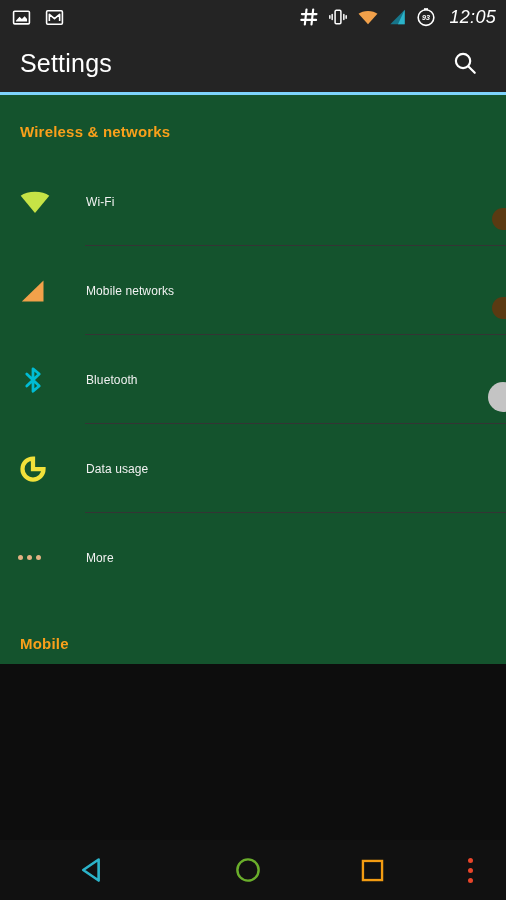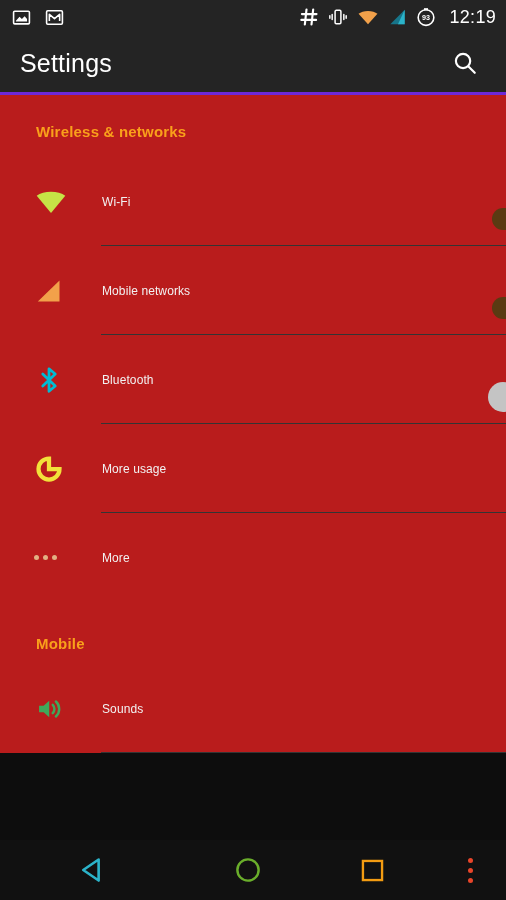--- a/index.html
+++ b/index.html
@@ -9,48 +9,49 @@
     font-family:"Liberation Sans", sans-serif;
     overflow:hidden;
   }
   #phone { position:relative; width:506px; height:900px; background:#0d0d0d; }
 
   
   .statusbar {
     height:34px; background:#242424;
     display:flex; align-items:center;
     padding:0 10px 0 12px;
+    font-style:italic;
   }
   .sb-left  { display:flex; align-items:center; gap:14px; }
   .sb-right { margin-left:auto; display:flex; align-items:center; gap:9px; }
   .sb-ico { display:flex; align-items:center; justify-content:center; }
   .sb-time {
     color:#ffffff; font-size:18px; font-weight:400;
     letter-spacing:.3px; margin-left:4px;
   }
 
   
   .toolbar {
     height:61px; background:#242424;
-    border-bottom:3px solid #6d28d9;
+    border-bottom:3px solid #7dd3fc;
     display:flex; align-items:center;
     padding:0 18px 0 20px;
   }
   .toolbar-title {
     color:#ffffff; font-size:25px; font-weight:400; letter-spacing:.2px;
   }
   .toolbar-actions { margin-left:auto; display:flex; align-items:center; }
   .search-btn {
     width:46px; height:46px;
     display:flex; align-items:center; justify-content:center;
     cursor:pointer;
   }
 
   
-  .content { background:#b91c1c;padding-left:16px; }
+  .content { background:#14532d; }
   .section-header {
     color:#f9a01b; font-size:15px; font-weight:bold;
     padding:28px 0 0 20px; height:62px; letter-spacing:.2px;
   }
   .section-header.device { padding-top:33px; }
 
   .row {
     position:relative;
     height:89px;
     display:flex; align-items:center;
@@ -150,21 +151,21 @@
           <path d="M18 2 L18 18 L10.5 18 Z" fill="#2bb3c9"></path>
         </svg>
       </span>
       <span class="sb-ico">
         <svg width="20" height="20" viewBox="0 0 24 24">
           <circle cx="12" cy="12.6" r="9.4" fill="none" stroke="#ffffff" stroke-width="1.9"></circle>
           <rect x="9.6" y="1.4" width="4.8" height="2.6" fill="#ffffff"></rect>
           <text x="12" y="16" font-family="Liberation Sans, sans-serif" font-size="8.6" font-weight="bold" fill="#ffffff" text-anchor="middle">93</text>
         </svg>
       </span>
-      <span class="sb-time">12:19</span>
+      <span class="sb-time">12:05</span>
     </div>
   </div>
 
   <div class="toolbar">
     <span class="toolbar-title">Settings</span>
     <div class="toolbar-actions">
       <span class="search-btn">
         <svg width="26" height="26" viewBox="0 0 24 24">
           <circle cx="10.2" cy="10.2" r="6.6" fill="none" stroke="#ffffff" stroke-width="2"></circle>
           <path d="M15.2 15.2 L21 21" stroke="#ffffff" stroke-width="2" stroke-linecap="round"></path>
@@ -215,49 +216,38 @@
       </span>
       <span class="divider"></span>
     </div>
 
     <div class="row">
       <span class="row-icon">
         <svg width="30" height="30" viewBox="0 0 24 24">
           <path d="M12 3.6 A8.4 8.4 0 1 0 20.4 12 L12 12 Z" fill="none" stroke="#f2e13a" stroke-width="3.4" stroke-linecap="butt"></path>
         </svg>
       </span>
-      <span class="row-label">More usage</span>
+      <span class="row-label">Data usage</span>
       <span class="divider"></span>
     </div>
 
     <div class="row no-divider">
       <span class="row-icon">
         <span class="dots-ico">
             <i></i>
             <i></i>
             <i></i>
           </span>
       </span>
       <span class="row-label">More</span>
 
     </div>
 
     <div class="section-header device">Mobile</div>
 
-    <div class="row">
-      <span class="row-icon">
-        <svg width="30" height="28" viewBox="0 0 24 24">
-          <path d="M3.5 9.2 L7.4 9.2 L12.2 5 L12.2 19 L7.4 14.8 L3.5 14.8 Z" fill="#3fa85a"></path>
-          <path d="M15.2 8.4 A5.2 5.2 0 0 1 15.2 15.6" fill="none" stroke="#3fa85a" stroke-width="2.1" stroke-linecap="round"></path>
-          <path d="M17.9 5.6 A8.6 8.6 0 0 1 17.9 18.4" fill="none" stroke="#3fa85a" stroke-width="2.1" stroke-linecap="round"></path>
-        </svg>
-      </span>
-      <span class="row-label">Sounds</span>
-      <span class="divider"></span>
-    </div>
 
 
   </div>
 
   <div class="navbar">
     <div class="nav-btn nav-back">
       <svg width="30" height="30" viewBox="0 0 24 24">
         <path d="M16.5 3.6 L4.2 12 L16.5 20.4 Z" fill="none" stroke="#2bb3c9" stroke-width="2.1" stroke-linejoin="round"></path>
       </svg>
     </div>

